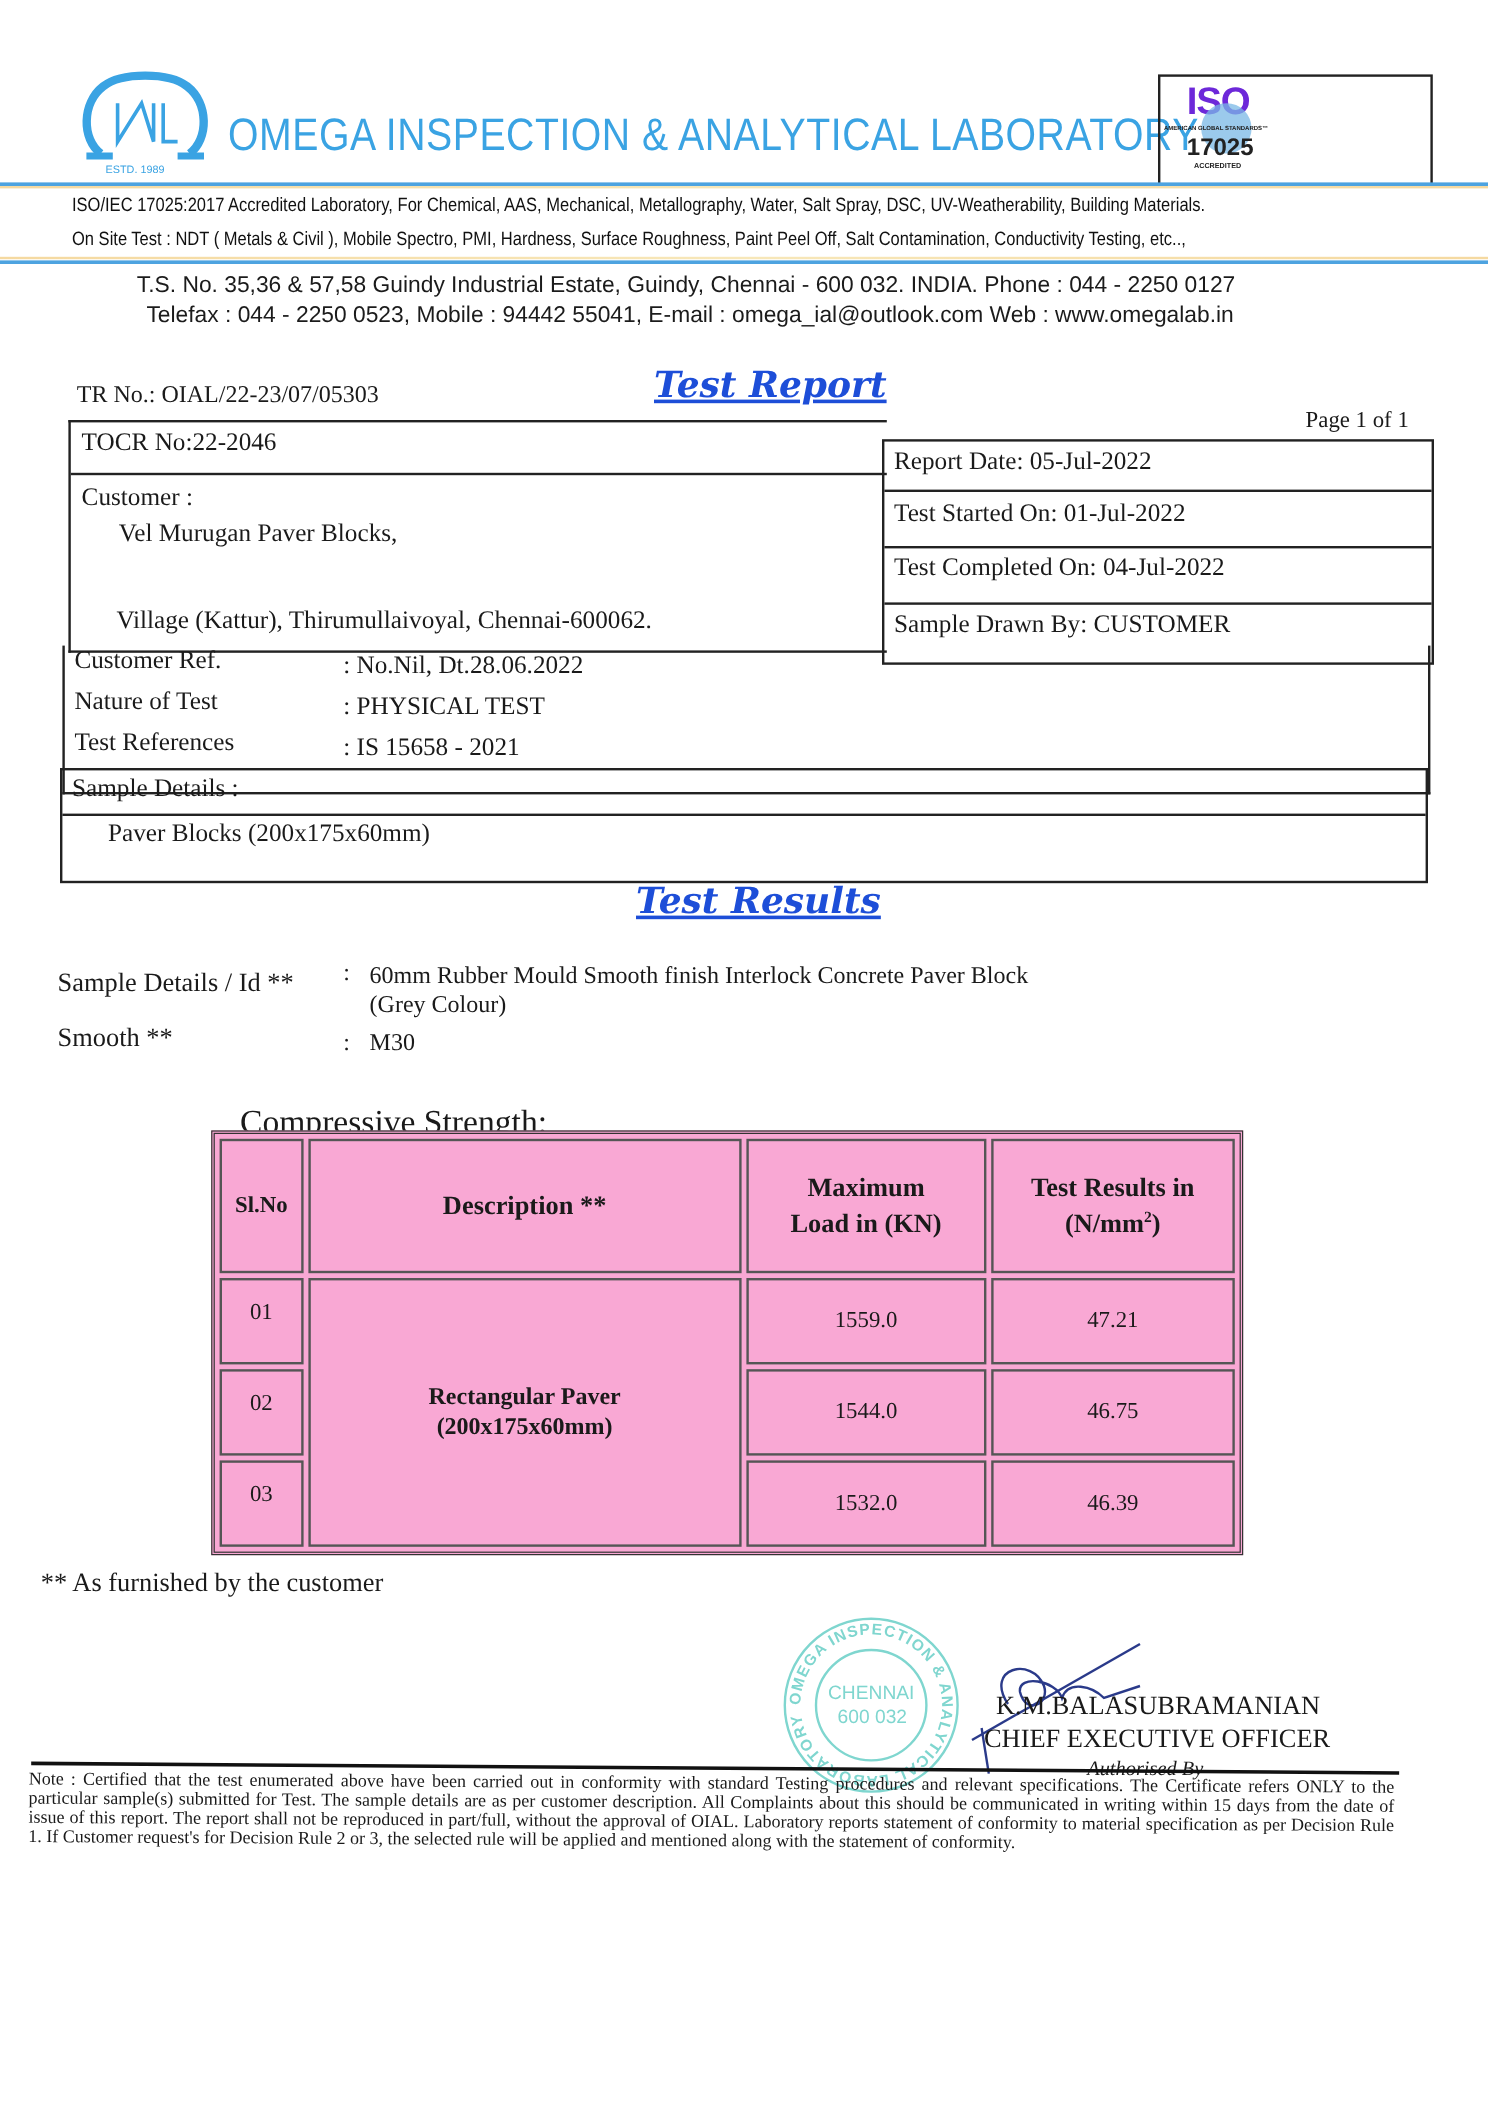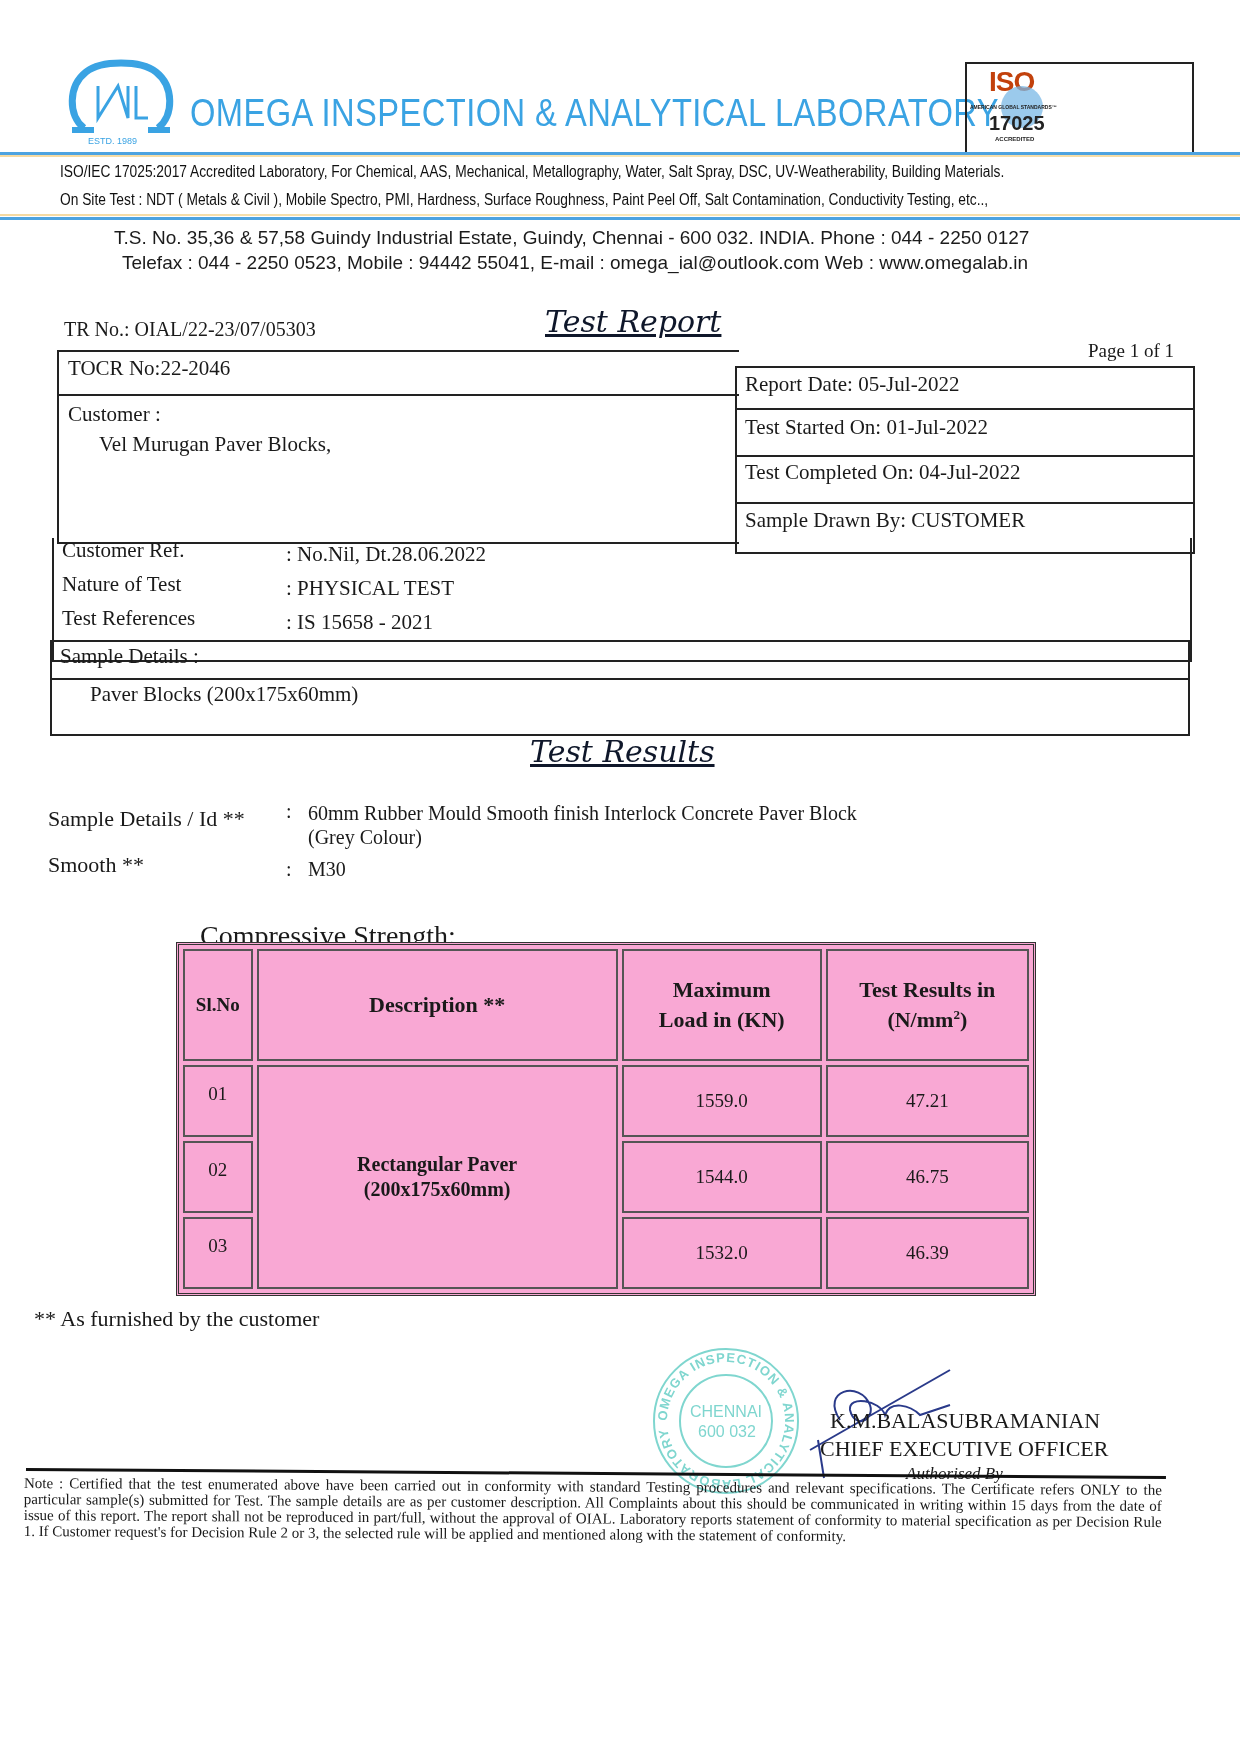--- a/index.html
+++ b/index.html
@@ -12,21 +12,21 @@
     .badges { left: 965px; top: 62px; width: 225px; height: 90px; border: 2px solid #222; display: flex; }
     .badge { flex: 1; border-right: 2px solid #222; position: relative; }
     .badge:last-child { border-right: none; }
     .hdr-rule { left: 0; width: 1240px; height: 3px; background: #4da3e0; }
     .hdr-rule2 { left: 0; width: 1240px; height: 2px; background: linear-gradient(90deg,#f5d9a0,#f7e7b9,#f5d9a0); }
     .scope { left: 60px; font-family: "Liberation Sans", sans-serif; font-size: 16px; color: #111; transform: scaleX(0.86); transform-origin: left top; white-space: nowrap; }
     .addr { font-family: "Liberation Sans", sans-serif; font-size: 19px; color: #1b1b1b; white-space: nowrap; }
 
     
     .tr-no { left: 64px; top: 318px; font-size: 20px; }
-    .title-script { font-family: "DejaVu Serif", serif; font-style: italic; font-weight: normal; font-size: 30px; text-decoration: underline; color: #0f172a; }
+    .title-script { font-family: "DejaVu Serif", serif; font-style: italic; font-weight: bold; font-size: 30px; text-decoration: underline; color: #1d4ed8; }
     .page-of { left: 1088px; top: 340px; font-size: 19px; }
 
     .box { border: 2px solid #222; }
     .cell-text { font-size: 21px; white-space: nowrap; }
 
     .tbl { border-collapse: separate; border-spacing: 4px; border: 3px double #333; background: #f9a8d4; }
     .tbl td, .tbl th { border: 2px solid #555; text-align: center; vertical-align: middle; }
     .tbl th { font-weight: bold; font-size: 22px; line-height: 1.35; }
     .tbl td { font-size: 19px; }
 
@@ -43,21 +43,21 @@
     <polyline points="32,30 32,62 52,30 62,62 62,30" fill="none" stroke="#3aa3e3" stroke-width="3"></polyline>
     <polyline points="70,30 70,62 82,62" fill="none" stroke="#3aa3e3" stroke-width="3"></polyline>
   </svg>
   <div style="position:absolute;left:22px;top:80px;font-family:'Liberation Sans',sans-serif;font-size:9px;color:#3aa3e3;">ESTD. 1989</div>
 </div>
 
 <div class="abs lab-name">OMEGA INSPECTION &amp; ANALYTICAL LABORATORY</div>
 
 <div class="abs badges">
   <div class="badge">
-    <div style="position:absolute;left:22px;top:2px;font-family:'Liberation Sans',sans-serif;font-weight:bold;font-size:28px;color:#c2410c;letter-spacing:-1px;">ISO</div>
+    <div style="position:absolute;left:22px;top:2px;font-family:'Liberation Sans',sans-serif;font-weight:bold;font-size:32px;color:#6d28d9;letter-spacing:-1px;">ISO</div>
     <div style="position:absolute;left:34px;top:22px;width:42px;height:42px;border-radius:50%;background:#7ab8e6;opacity:0.75;"></div>
     <div style="position:absolute;left:3px;top:40px;font-family:'Liberation Sans',sans-serif;font-weight:bold;font-size:5px;color:#222;white-space:nowrap;">AMERICAN GLOBAL STANDARDS™</div>
     <div style="position:absolute;left:22px;top:48px;font-family:'Liberation Sans',sans-serif;font-weight:bold;font-size:20px;color:#222;">17025</div>
     <div style="position:absolute;left:28px;top:72px;font-family:'Liberation Sans',sans-serif;font-weight:bold;font-size:6px;color:#222;">ACCREDITED</div>
   </div>
 </div>
 
 <div class="abs hdr-rule" style="top:152px;"></div>
 <div class="abs hdr-rule2" style="top:155px;"></div>
 
@@ -72,20 +72,21 @@
 
 <div class="abs tr-no">TR No.: OIAL/22-23/07/05303</div>
 <div class="abs title-script" style="left:545px;top:304px;">Test Report</div>
 <div class="abs page-of">Page 1 of 1</div>
 
 <div class="abs box" style="left:57px;top:350px;width:680px;height:190px;border-right:none;">
   <div class="cell-text" style="position:absolute;left:9px;top:4px;">TOCR No:22-2046</div>
   <div style="position:absolute;left:0;top:42px;width:680px;height:2px;background:#222;"></div>
   <div class="cell-text" style="position:absolute;left:9px;top:50px;">Customer :</div>
   <div class="cell-text" style="position:absolute;left:40px;top:80px;">Vel Murugan Paver Blocks,</div>
+  <div class="cell-text" style="position:absolute;left:38px;top:152px;">Village (Kattur), Thirumullaivoyal, Chennai-600062.</div>
 </div>
 
 <div class="abs box" style="left:735px;top:366px;width:456px;height:184px;">
   <div class="cell-text" style="position:absolute;left:8px;top:4px;">Report Date: 05-Jul-2022</div>
   <div style="position:absolute;left:0;top:40px;width:456px;height:2px;background:#222;"></div>
   <div class="cell-text" style="position:absolute;left:8px;top:47px;">Test Started On: 01-Jul-2022</div>
   <div style="position:absolute;left:0;top:87px;width:456px;height:2px;background:#222;"></div>
   <div class="cell-text" style="position:absolute;left:8px;top:92px;">Test Completed On: 04-Jul-2022</div>
   <div style="position:absolute;left:0;top:134px;width:456px;height:2px;background:#222;"></div>
   <div class="cell-text" style="position:absolute;left:8px;top:140px;">Sample Drawn By: CUSTOMER</div>

